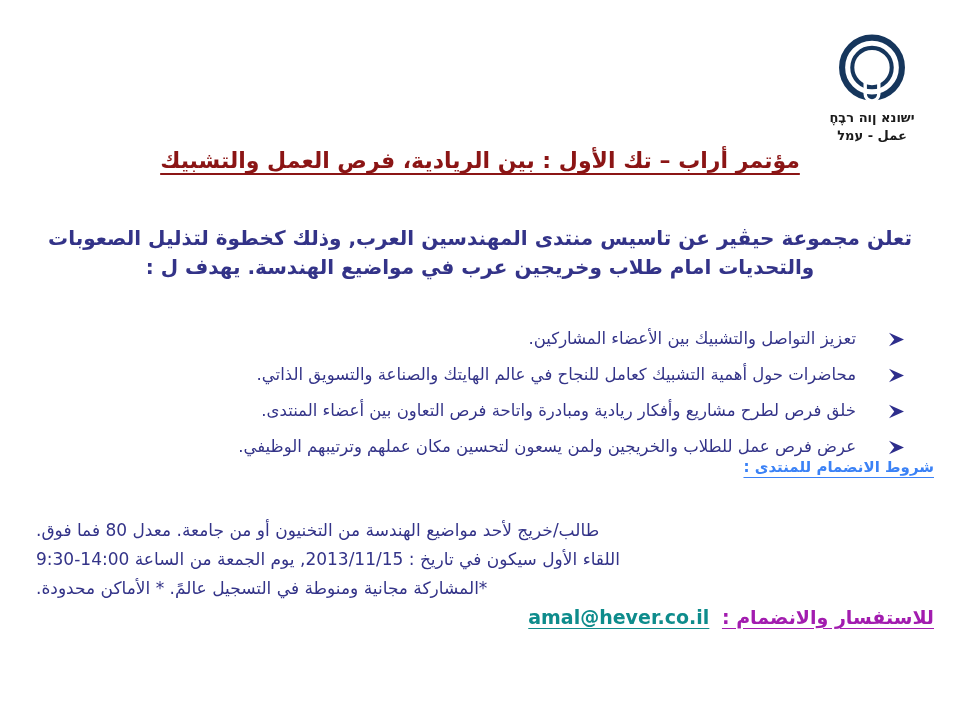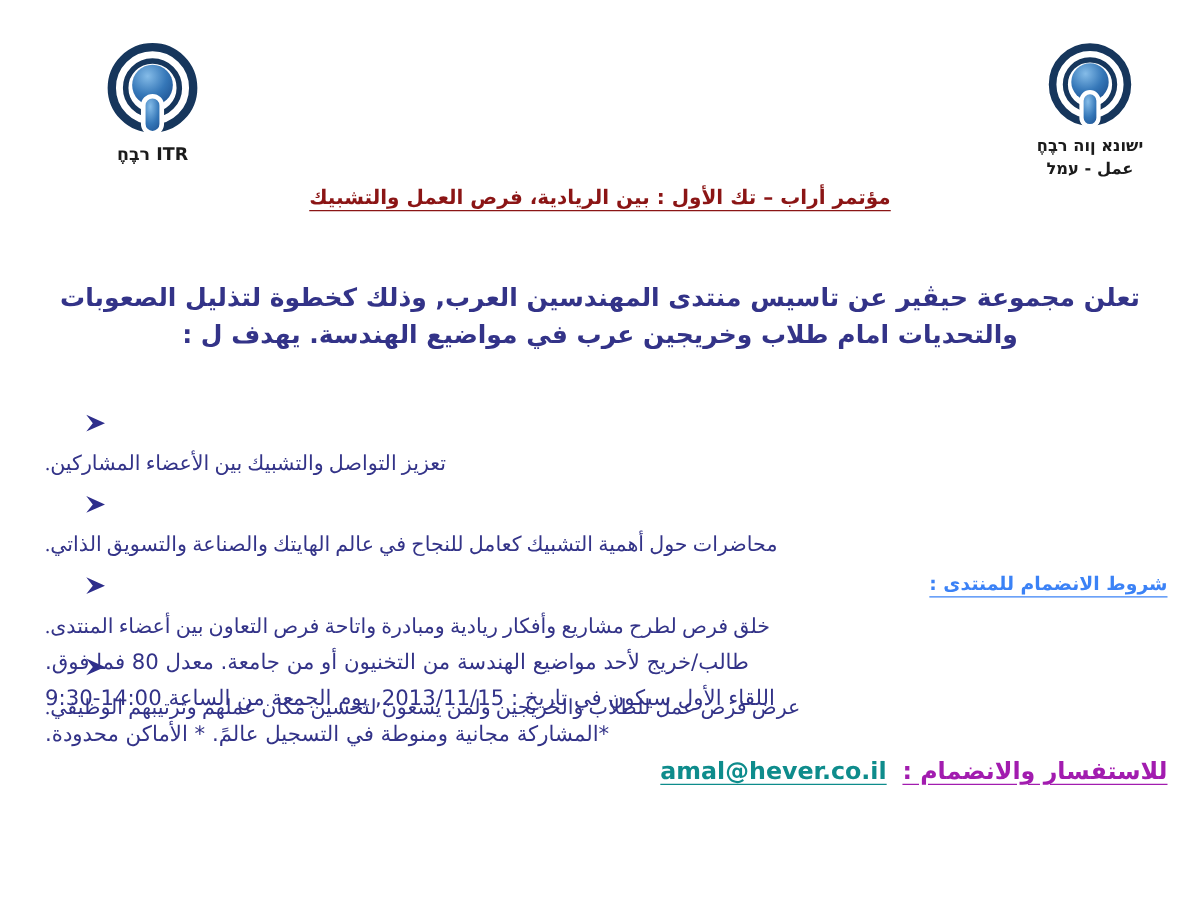--- a/index.html
+++ b/index.html
@@ -15,33 +15,33 @@
   .logo-right { left:798px; top:34px; width:148px; }
   .logo-mark  { display:block; margin:0 auto; }
   .logo-caption {
     margin-top:2px; font-weight:bold; color:#1b1b1b;
     font-size:14px; line-height:17px; direction:rtl;
   }
   .logo-right .logo-caption { font-size:13px; line-height:16px; }
   
   .title {
     position:absolute; top:148px; left:0; right:0; text-align:center;
-    font-size:16px; font-weight:bold; color:#8b1515;
+    font-size:22px; font-weight:bold; color:#8b1515;
     text-decoration:underline; text-underline-offset:5px;
   }
   
   .intro {
     position:absolute; top:224px; left:26px; right:26px; text-align:center;
     font-size:20px; font-weight:bold; color:#333388; line-height:29px;
   }
   
   .goals { position:absolute; top:320px; right:55px; left:36px; }
   .goal-row {
-    display:flex; flex-direction:column; align-items:flex-end;
-    justify-content:flex-start; line-height:29px;font-family:Liberation Serif, serif;
+    display:flex; flex-direction:row; align-items:center;
+    justify-content:flex-start; line-height:29px;
   }
   .goal-bullet { flex:0 0 auto; margin-left:32px; padding-top:7px; }
   .goal-text { font-size:16.5px; color:#333388; }
   
   .conditions-heading {
     position:absolute; top:458px; right:26px; text-align:center;
     font-size:15px; font-weight:bold; color:#3b82f6;
     text-decoration:underline; text-underline-offset:5px;
   }
   
@@ -60,36 +60,20 @@
   .contact-email {
     color:#0e8c8c; text-underline-offset:4px;
     direction:ltr; unicode-bidi:embed; margin-right:6px;
   }
 </style>
 </head>
 <body>
 
 <div class="page">
 
-  <div class="logo logo-left">
-    <svg class="logo-mark" width="74" height="80" viewBox="0 0 100 108">
-      <defs>
-        <radialGradient id="ballGrad" cx="38%" cy="28%" r="85%">
-          <stop offset="0%" stop-color="#85bce8"></stop>
-          <stop offset="55%" stop-color="#3577b8"></stop>
-          <stop offset="100%" stop-color="#1c4f8f"></stop>
-        </radialGradient>
-      </defs>
-      <circle cx="50" cy="49" r="44" fill="#ffffff" stroke="#16365c" stroke-width="9"></circle>
-      <circle cx="50" cy="49" r="29" fill="#ffffff" stroke="#16365c" stroke-width="6"></circle>
-      <circle cx="50" cy="46" r="22" fill="url(#ballGrad)"></circle>
-      <rect x="40" y="58" width="20" height="40" rx="10" fill="url(#ballGrad)" stroke="#ffffff" stroke-width="5"></rect>
-    </svg>
-    <div class="logo-caption" style="unicode-bidi:bidi-override; direction:ltr;">חֶבֶר ITR</div>
-  </div>
 
   <div class="logo logo-right">
     <svg class="logo-mark" width="68" height="74" viewBox="0 0 100 108">
       <circle cx="50" cy="49" r="44" fill="#ffffff" stroke="#16365c" stroke-width="9"></circle>
       <circle cx="50" cy="49" r="29" fill="#ffffff" stroke="#16365c" stroke-width="6"></circle>
       <circle cx="50" cy="46" r="22" fill="url(#ballGrad)"></circle>
       <rect x="40" y="58" width="20" height="40" rx="10" fill="url(#ballGrad)" stroke="#ffffff" stroke-width="5"></rect>
     </svg>
     <div class="logo-caption" style="unicode-bidi:bidi-override; direction:ltr;">חֶבֶר הון אנושי</div>
     <div class="logo-caption">عمل - עמל</div>

